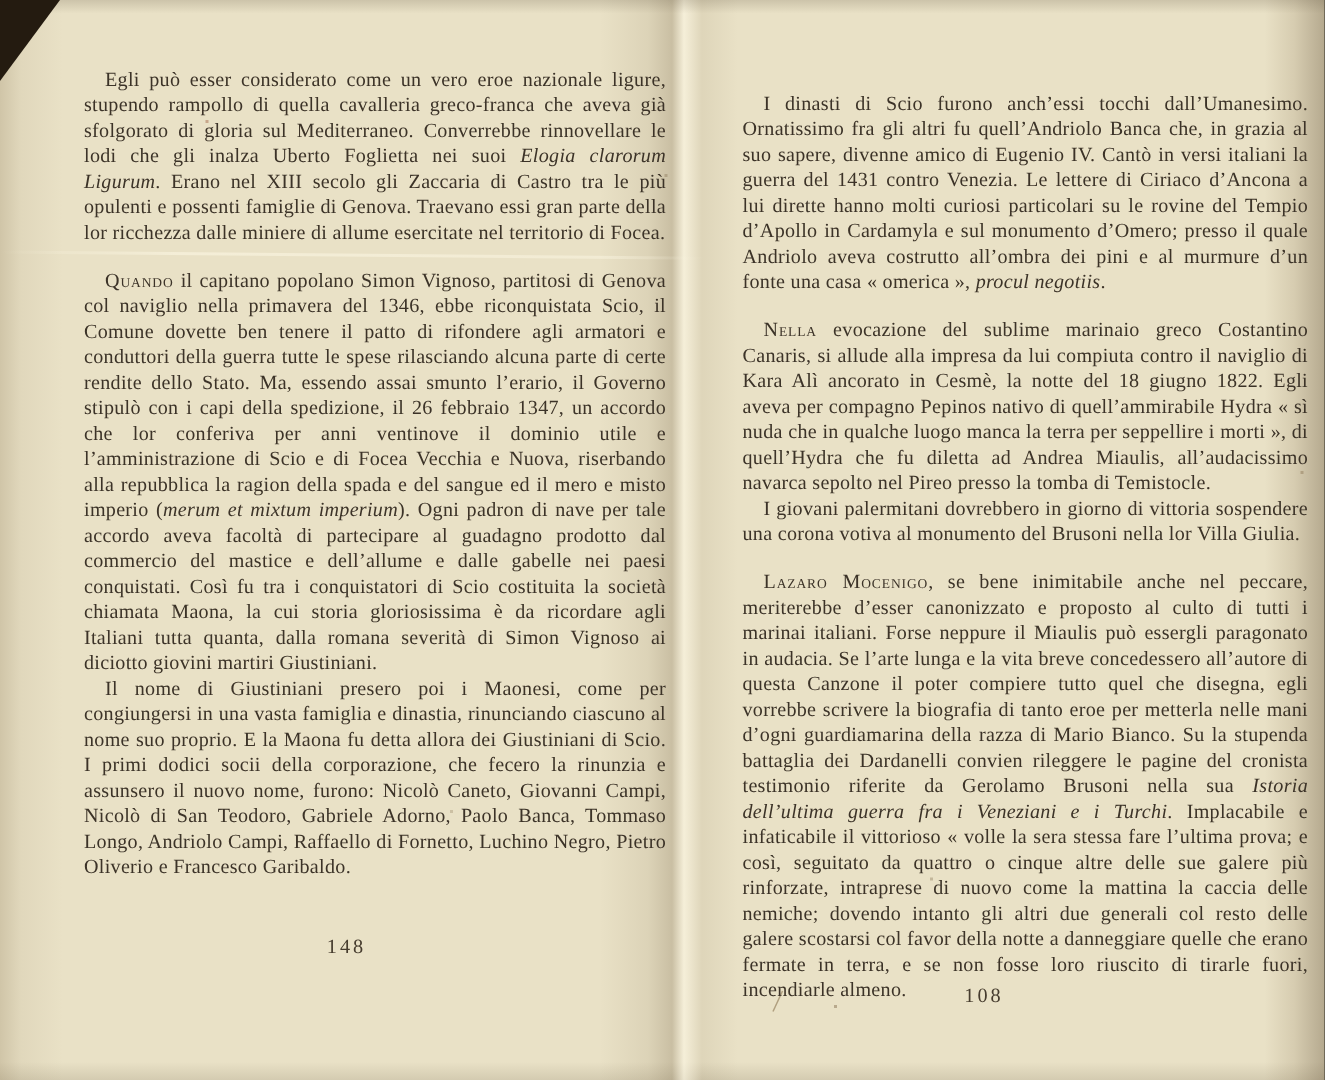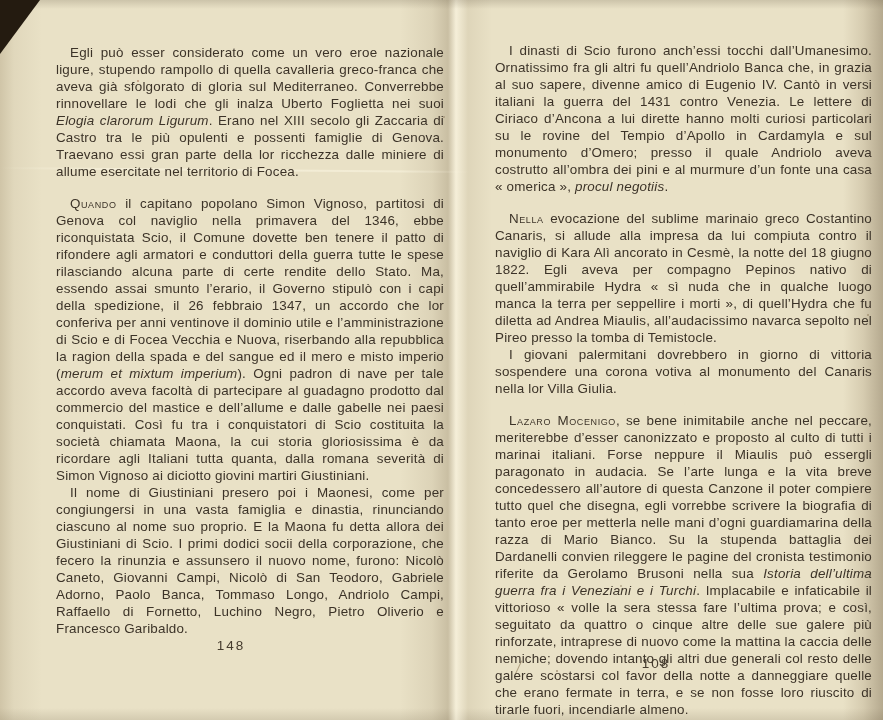--- a/index.html
+++ b/index.html
@@ -18,21 +18,21 @@
       
       linear-gradient(180deg, rgba(90,78,58,0.20) 0px, rgba(90,78,58,0) 9px),
       
       linear-gradient(90deg, rgba(150,132,98,0.30) 0px, rgba(150,132,98,0.10) 14px, rgba(150,132,98,0) 42px),
       
       linear-gradient(90deg, rgba(0,0,0,0) 400px, rgba(128,110,78,0.12) 432px, rgba(110,92,62,0.26) 448px, rgba(255,250,232,0.55) 456px, rgba(128,110,78,0.10) 468px, rgba(0,0,0,0) 492px),
       
       linear-gradient(90deg, rgba(0,0,0,0) 843px, rgba(128,108,76,0.18) 863px, rgba(96,78,52,0.38) 883px),
       
       linear-gradient(0deg, rgba(100,88,64,0.16) 0px, rgba(100,88,64,0) 12px);
-    font-family: Liberation Sans, sans-serif;
+    font-family: Liberation Serif, serif;
     color: var(--ink, #3c3328);
   }
   .corner-shadow {
     position: absolute;
     left: 0; top: 0;
     width: 40px; height: 54px;
     background: var(--edge, #241b10);
     clip-path: polygon(0 0, 100% 0, 0 100%);
   }
   .crease {
@@ -64,54 +64,54 @@
     transform: rotate(25deg);
   }
   .page-text {
     position: absolute;
     text-align: justify;
     font-size: 13.4px;
     line-height: 17px;
     letter-spacing: 0.2px;
   }
   .page-text.left  { left: 56px;  top: 44px; width: 388px; }
-  .page-text.right { left: 495px; top: 42px; width: 377px; }
+  .page-text.right { left: 495px; top: 60px; width: 377px; }
   p.para { margin: 0; text-indent: 14px; }
   p.para.spaced { margin-top: 15px; }
   .it { font-style: italic; }
   .sc { font-variant-caps: small-caps; letter-spacing: 0.6px; margin-top: 48px; }
   .folio {
     position: absolute;
     width: 66px;
     text-align: center;
     font-size: 13.5px;
     letter-spacing: 2px;
     color: #463c2e;
   }
-  .folio.left  { left: 198px; top: 638px; }
+  .folio.left  { left: 198px; top: 623px; }
   .folio.right { left: 623px; top: 656px; }
 </style>
 </head>
 <body>
 
 <div class="spread">
   <div class="corner-shadow"></div>
   <div class="crease"></div>
   <div class="specks"></div>
   <div class="scratch"></div>
 
   <div class="page-text left">
       <p class="para"><span>Egli può esser considerato come un vero eroe nazionale ligure, stupendo rampollo di quella cavalleria greco-franca che aveva già sfolgorato di gloria sul Mediterraneo. Converrebbe rinnovellare le lodi che gli inalza Uberto Foglietta nei suoi </span><span class="it">Elogia clarorum Ligurum</span><span>. Erano nel XIII secolo gli Zaccaria di Castro tra le più opulenti e possenti famiglie di Genova. Traevano essi gran parte della lor ricchezza dalle miniere di allume esercitate nel territorio di Focea.</span></p>
       <p class="para spaced"><span class="sc">Quando</span><span> il capitano popolano Simon Vignoso, partitosi di Genova col naviglio nella primavera del 1346, ebbe riconquistata Scio, il Comune dovette ben tenere il patto di rifondere agli armatori e conduttori della guerra tutte le spese rilasciando alcuna parte di certe rendite dello Stato. Ma, essendo assai smunto l’erario, il Governo stipulò con i capi della spedizione, il 26 febbraio 1347, un accordo che lor conferiva per anni ventinove il dominio utile e l’amministrazione di Scio e di Focea Vecchia e Nuova, riserbando alla repubblica la ragion della spada e del sangue ed il mero e misto imperio (</span><span class="it">merum et mixtum imperium</span><span>). Ogni padron di nave per tale accordo aveva facoltà di partecipare al guadagno prodotto dal commercio del mastice e dell’allume e dalle gabelle nei paesi conquistati. Così fu tra i conquistatori di Scio costituita la società chiamata Maona, la cui storia gloriosissima è da ricordare agli Italiani tutta quanta, dalla romana severità di Simon Vignoso ai diciotto giovini martiri Giustiniani.</span></p>
       <p class="para"><span>Il nome di Giustiniani presero poi i Maonesi, come per congiungersi in una vasta famiglia e dinastia, rinunciando ciascuno al nome suo proprio. E la Maona fu detta allora dei Giustiniani di Scio. I primi dodici socii della corporazione, che fecero la rinunzia e assunsero il nuovo nome, furono: Nicolò Caneto, Giovanni Campi, Nicolò di San Teodoro, Gabriele Adorno, Paolo Banca, Tommaso Longo, Andriolo Campi, Raffaello di Fornetto, Luchino Negro, Pietro Oliverio e Francesco Garibaldo.</span></p>
     </div>
 
   <div class="page-text right">
       <p class="para"><span>I dinasti di Scio furono anch’essi tocchi dall’Umanesimo. Ornatissimo fra gli altri fu quell’Andriolo Banca che, in grazia al suo sapere, divenne amico di Eugenio IV. Cantò in versi italiani la guerra del 1431 contro Venezia. Le lettere di Ciriaco d’Ancona a lui dirette hanno molti curiosi particolari su le rovine del Tempio d’Apollo in Cardamyla e sul monumento d’Omero; presso il quale Andriolo aveva costrutto all’ombra dei pini e al murmure d’un fonte una casa « omerica », </span><span class="it">procul negotiis</span><span>.</span></p>
       <p class="para spaced"><span class="sc">Nella</span><span> evocazione del sublime marinaio greco Costantino Canaris, si allude alla impresa da lui compiuta contro il naviglio di Kara Alì ancorato in Cesmè, la notte del 18 giugno 1822. Egli aveva per compagno Pepinos nativo di quell’ammirabile Hydra « sì nuda che in qualche luogo manca la terra per seppellire i morti », di quell’Hydra che fu diletta ad Andrea Miaulis, all’audacissimo navarca sepolto nel Pireo presso la tomba di Temistocle.</span></p>
-      <p class="para"><span>I giovani palermitani dovrebbero in giorno di vittoria sospendere una corona votiva al monumento del Canaris nella lor Villa Giulia.</span></p>
+      <p class="para"><span>I giovani palermitani dovrebbero in giorno di vittoria sospendere una corona votiva al monumento del Brusoni nella lor Villa Giulia.</span></p>
       <p class="para spaced"><span class="sc">Lazaro Mocenigo</span><span>, se bene inimitabile anche nel peccare, meriterebbe d’esser canonizzato e proposto al culto di tutti i marinai italiani. Forse neppure il Miaulis può essergli paragonato in audacia. Se l’arte lunga e la vita breve concedessero all’autore di questa Canzone il poter compiere tutto quel che disegna, egli vorrebbe scrivere la biografia di tanto eroe per metterla nelle mani d’ogni guardiamarina della razza di Mario Bianco. Su la stupenda battaglia dei Dardanelli convien rileggere le pagine del cronista testimonio riferite da Gerolamo Brusoni nella sua </span><span class="it">Istoria dell’ultima guerra fra i Veneziani e i Turchi</span><span>. Implacabile e infaticabile il vittorioso « volle la sera stessa fare l’ultima prova; e così, seguitato da quattro o cinque altre delle sue galere più rinforzate, intraprese di nuovo come la mattina la caccia delle nemiche; dovendo intanto gli altri due generali col resto delle galere scostarsi col favor della notte a danneggiare quelle che erano fermate in terra, e se non fosse loro riuscito di tirarle fuori, incendiarle almeno.</span></p>
     </div>
 
   <div class="folio left">148</div>
 
   <div class="folio right">108</div>
 </div>
 
 </body></html>

